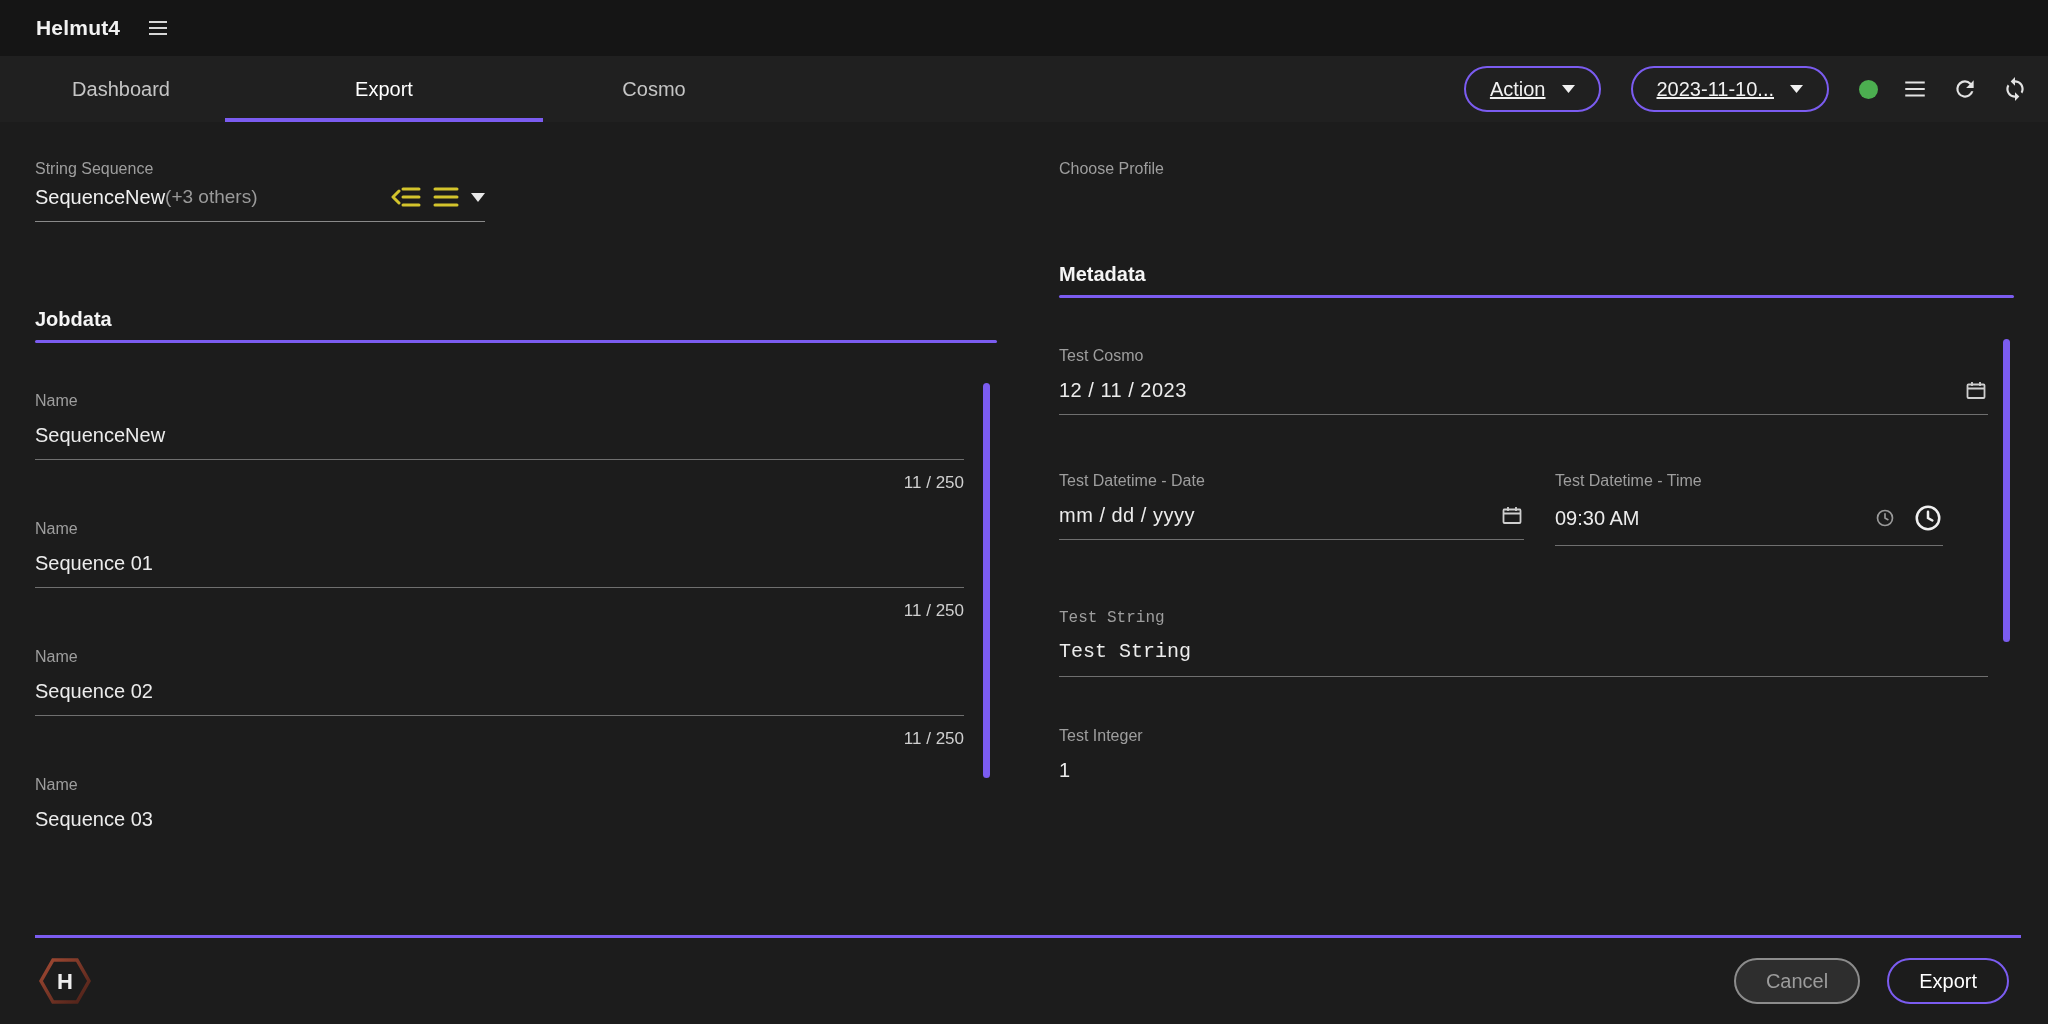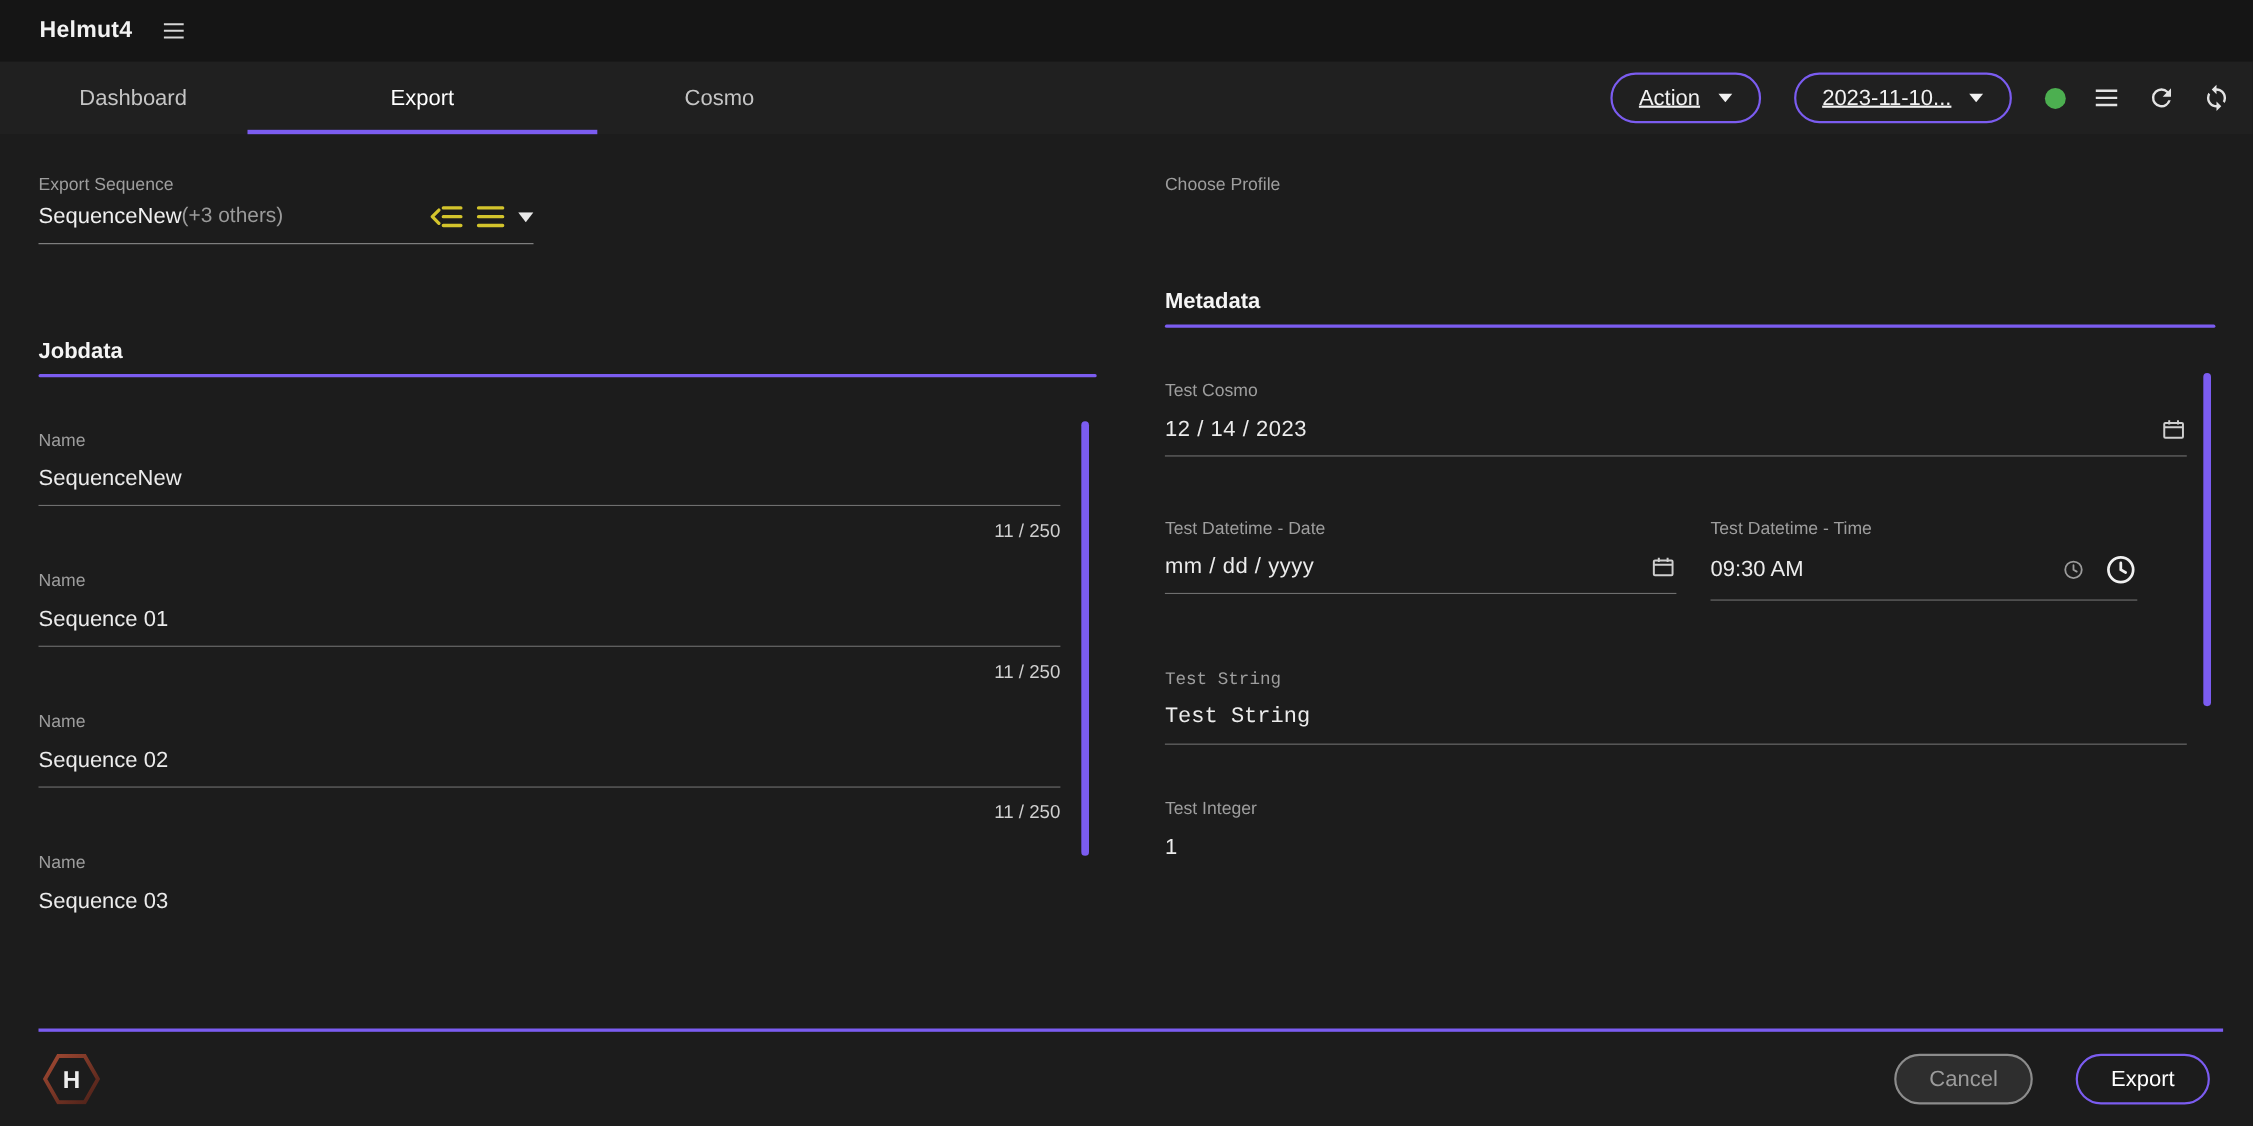--- a/index.html
+++ b/index.html
@@ -107,21 +107,21 @@
     position:absolute; width:7px; border-radius:4px;
     background:var(--accent); cursor:grab;
   }
   .thumb-left { right:-26px; top:-10px; height:395px; }
   .thumb-right { right:-22px; top:-9px; height:303px; }
 
   
   footer { flex:0 0 auto; height:89px; display:flex; flex-direction:column; }
   .footer-rule { margin:0 27px 0 35px; border-top:3px solid var(--accent); }
   .footer-row { flex:1; display:flex; align-items:center; padding:0 12px 0 4px; margin:0 27px 0 35px; }
-  .footer-buttons { margin-left:auto; display:flex; align-items:flex-start; gap:39px; }
+  .footer-buttons { margin-left:auto; display:flex; align-items:flex-start; gap:27px; }
   .btn {
     height:46px; padding:0 30px; border-radius:24px; font-size:20px;
     font-family:inherit; cursor:pointer; display:inline-flex; align-items:center;
   }
   .btn-cancel { background:#2e2e2e; border:2px solid #8c8c8c; color:#9c9c9c; cursor:default; }
   .btn-export { background:transparent; border:2px solid var(--accent); color:#ffffff; }
 </style>
 </head>
 <body>
 
@@ -177,21 +177,21 @@
           </svg>
       </span>
     </div>
   </div>
 </nav>
 
 <main>
 
   <div class="col col-left">
     <div class="chooser chooser-sequence">
-      <div class="field-label">Export Sequence</div>
+      <div class="field-label">String Sequence</div>
       <div class="chooser-row">
         <span class="chooser-value">SequenceNew</span>
         <span class="chooser-suffix">(+3 others)</span>
         <span class="chooser-icons">
           <svg width="30" height="22" viewBox="0 0 30 22">
               <path d="M12 3h16M12 11h16M12 19h16M8 5l-6 6 6 6" fill="none" style="stroke:var(--yellow)" stroke-width="3" stroke-linecap="round" stroke-linejoin="round"></path>
             </svg>
           <svg width="26" height="22" viewBox="0 0 26 22">
               <path d="M2 3h22M2 11h22M2 19h22" fill="none" style="stroke:var(--yellow)" stroke-width="3" stroke-linecap="round"></path>
             </svg>
@@ -249,21 +249,21 @@
     </div>
 
     <section class="panel">
       <h2 class="section-title">Metadata</h2>
       <div class="section-rule"></div>
       <div class="fields">
 
         <div class="field-meta">
           <div class="field-label">Test Cosmo</div>
           <div class="field-input">
-            <span class="field-value date-text">12 / 14 / 2023</span>
+            <span class="field-value date-text">12 / 11 / 2023</span>
             <span class="input-end-icons">
               <svg width="24" height="24" viewBox="0 0 24 24">
                   <path d="M4.5 6.5h15a1 1 0 0 1 1 1V19a1 1 0 0 1-1 1h-15a1 1 0 0 1-1-1V7.5a1 1 0 0 1 1-1z M3.5 10.5h17 M8 4v4 M16 4v4" fill="none" style="stroke:#cfcfcf" stroke-width="1.8"></path>
                 </svg>
             </span>
           </div>
         </div>
 
         <div class="field-dt-row">
           <div class="subfield-date">

